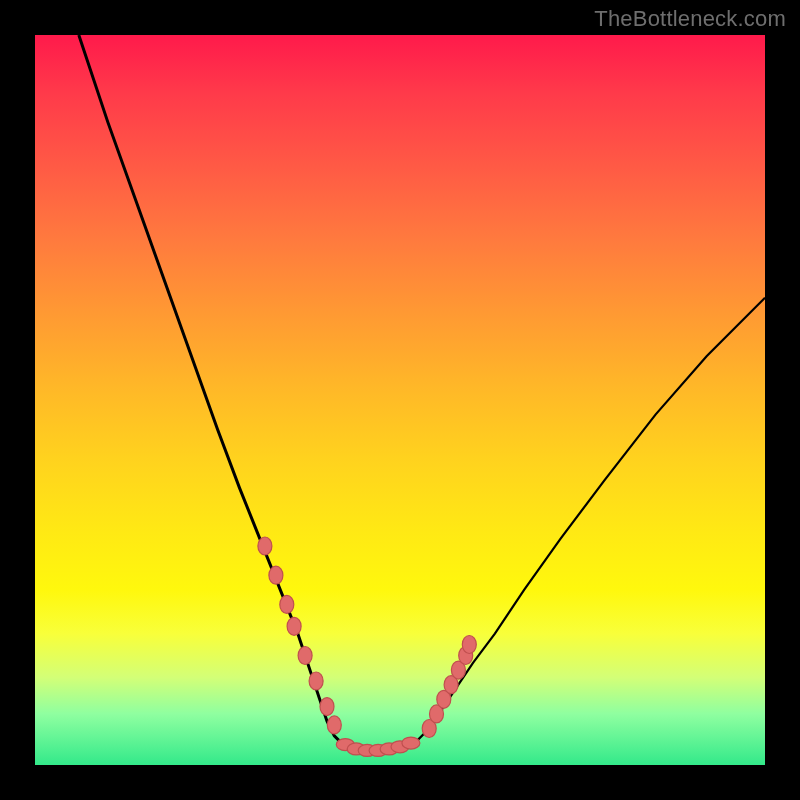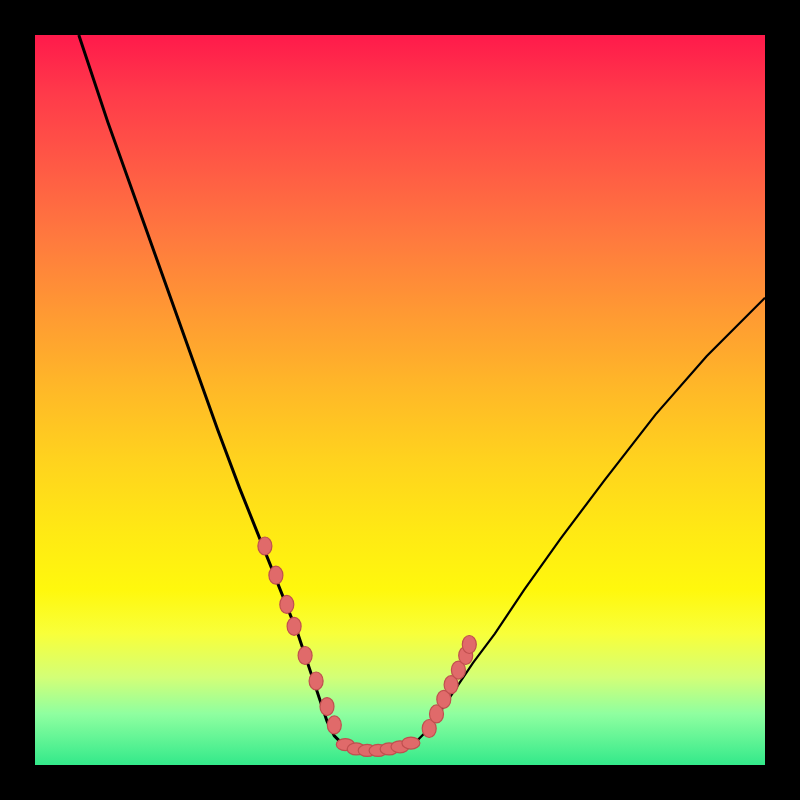--- a/index.html
+++ b/index.html
@@ -61,20 +61,21 @@
   .marker {
     fill: #e06a6a;
     stroke: #c04f4f;
     stroke-width: 1.2;
   }
 </style>
 </head>
 <body>
 
 <div class="frame">
+  <div class="watermark">TheBottleneck.com</div>
   <div class="plot">
     <svg class="curve" viewBox="0 0 730 730" preserveAspectRatio="none">
       <path id="curve-left" fill="none" stroke="#000" stroke-width="3" d="M43.8 0.0 L73.0 87.6 L109.5 189.8 L146.0 292.0 L182.5 394.2 L204.4 452.6 L219.0 489.1 L233.6 525.6 L248.2 562.1 L262.8 598.6 L270.1 620.5 L277.4 642.4 L284.7 664.3 L292.0 686.2 L299.3 700.8 L306.6 708.1"></path>
       <path id="curve-floor" fill="none" stroke="#000" stroke-width="3" d="M306.6 708.1 L321.2 715.4 L335.8 715.4 L350.4 715.4 L365.0 711.8 L379.6 708.1"></path>
       <path id="curve-right" fill="none" stroke="#000" stroke-width="2.2" d="M379.6 708.1 L394.2 693.5 L408.8 671.6 L423.4 649.7 L438.0 627.8 L459.9 598.6 L489.1 554.8 L525.6 503.7 L569.4 445.3 L620.5 379.6 L671.6 321.2 L730.0 262.8"></path>
       <g id="markers-left">
           <ellipse cx="229.9" cy="511.0" rx="7" ry="9" class="marker"></ellipse>
           <ellipse cx="240.9" cy="540.2" rx="7" ry="9" class="marker"></ellipse>
           <ellipse cx="251.8" cy="569.4" rx="7" ry="9" class="marker"></ellipse>
           <ellipse cx="259.1" cy="591.3" rx="7" ry="9" class="marker"></ellipse>

